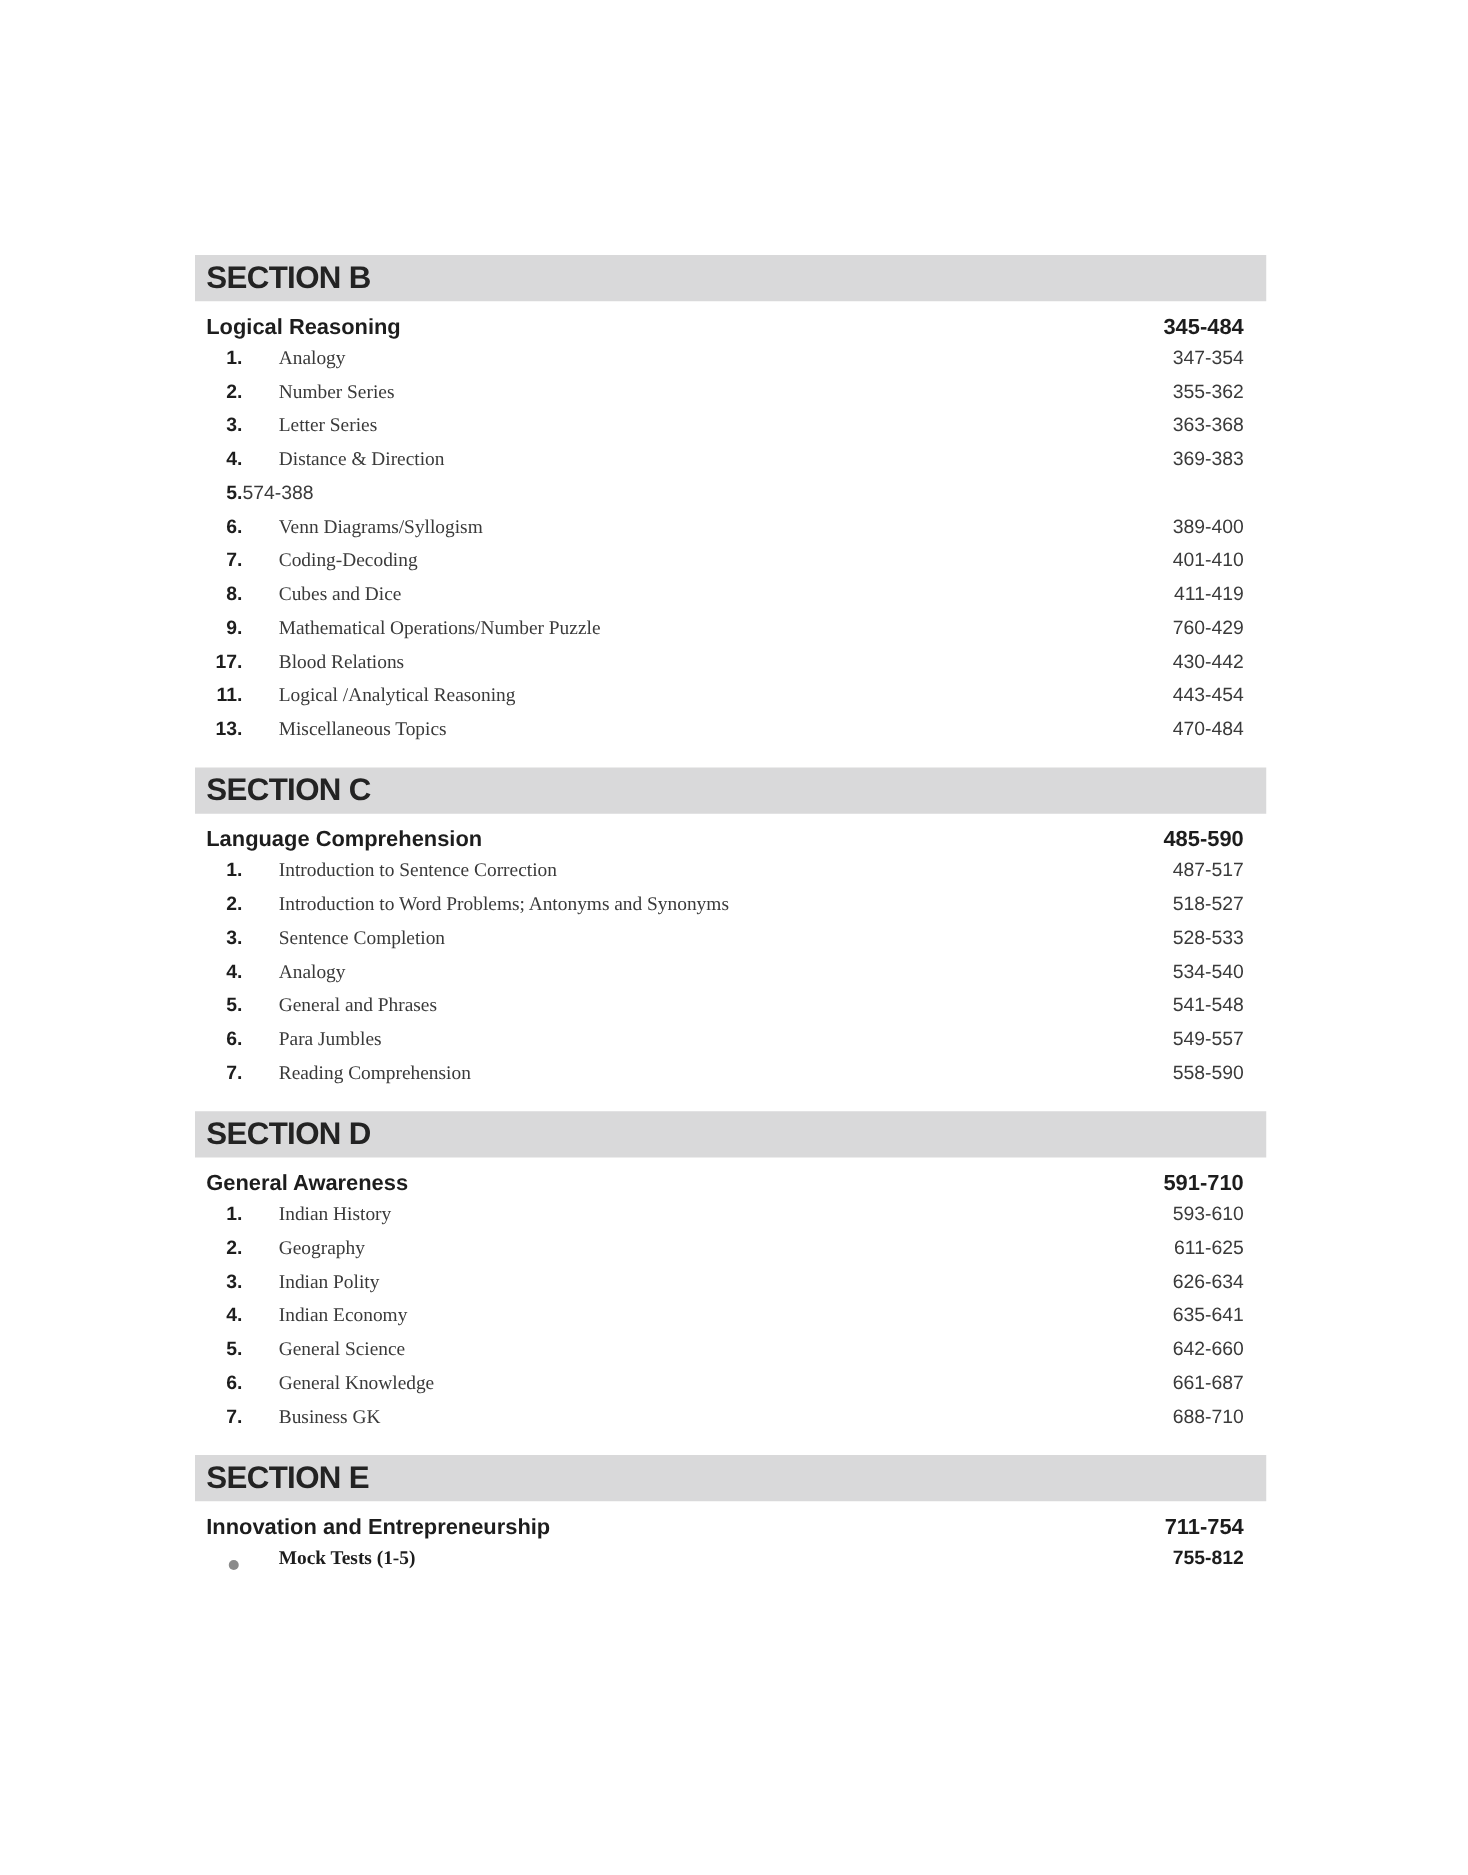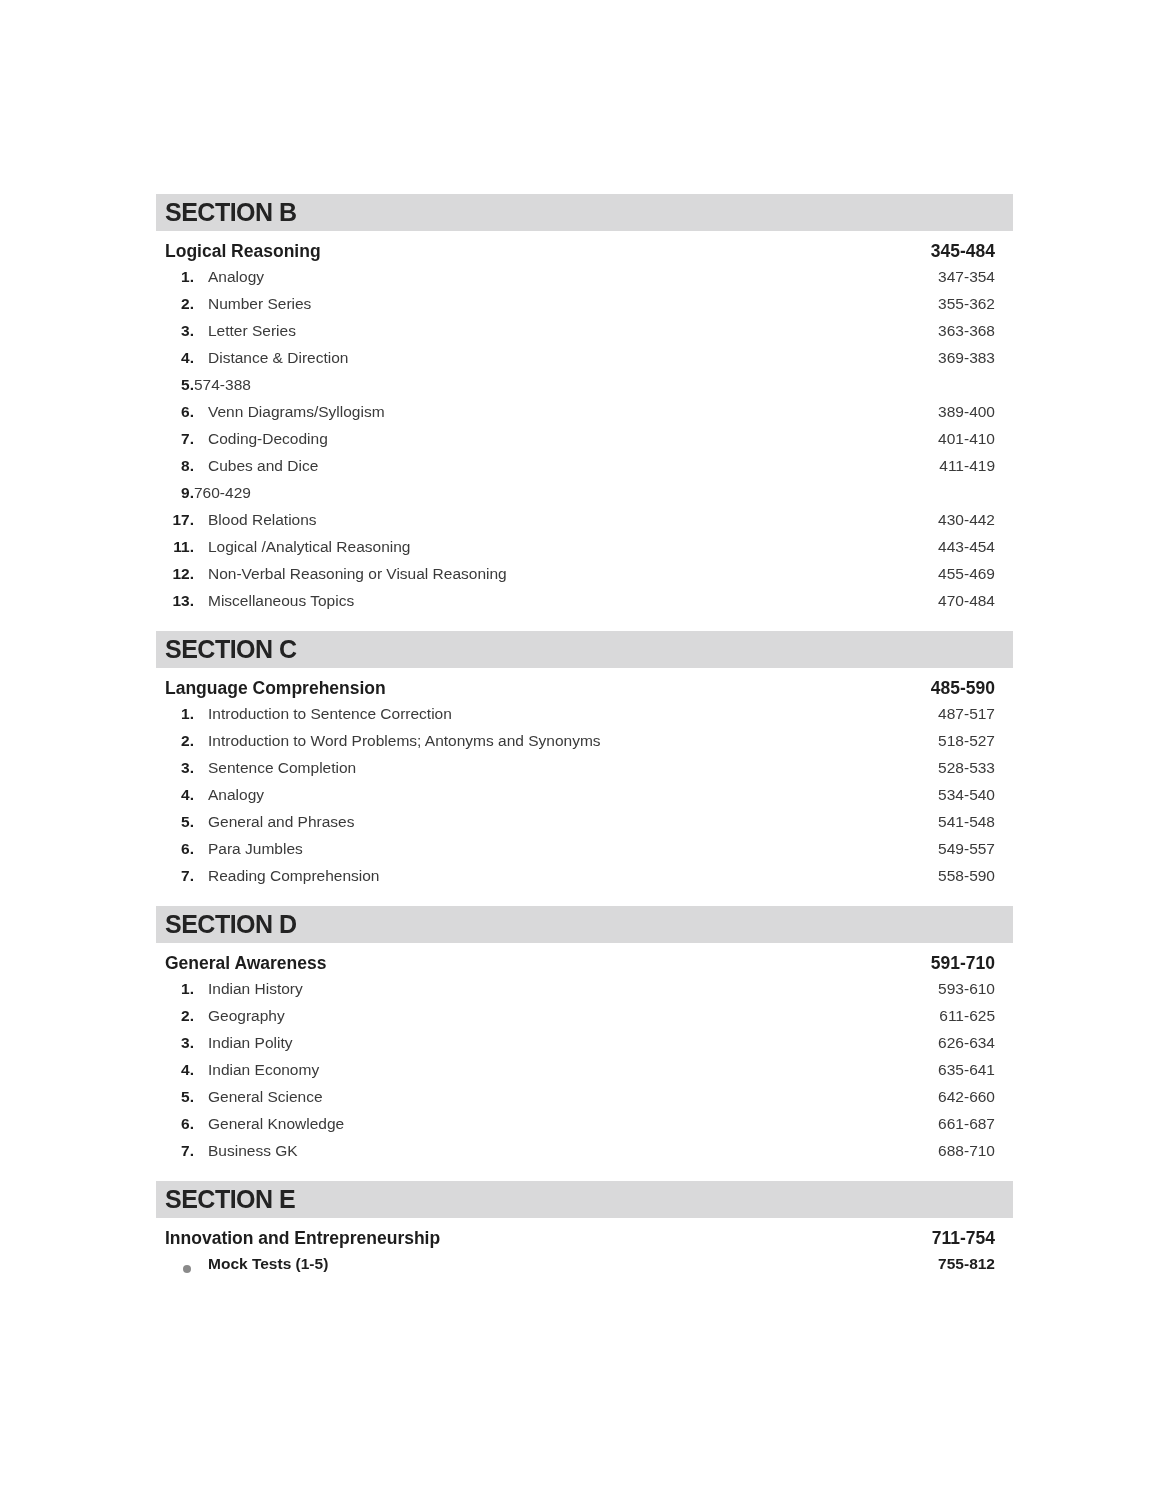--- a/index.html
+++ b/index.html
@@ -13,21 +13,21 @@
   * { margin: 0; padding: 0; box-sizing: border-box; }
   html, body {
     width: 1174px; height: 1500px;
     background: var(--page-bg);
     font-family: "Liberation Sans", sans-serif;
     position: relative;
     overflow: hidden;
   }
   .toc {
     position: absolute;
-    left: 156px; top: 194px;
+    left: 156px; top: 204px;
     width: 857px;
   }
   .toc-section { margin-bottom: 12px; }
   .section-band {
     background: var(--band-bg);
     height: 37px;
     display: flex;
     align-items: center;
     padding-left: 9px;
   }
@@ -54,21 +54,21 @@
     font-size: 15.5px;
     color: var(--body-text);
   }
   .num {
     flex: none;
     width: 38px;
     text-align: right;
     font-weight: bold;
     color: var(--bold-text);
   }
-  .label { flex: 1; margin-left: 14px; }
+  .label { flex: 1; margin-left: 29px; font-family: Liberation Serif, serif; }
   .pages { white-space: nowrap; }
   .bullet-row { font-weight: bold; color: var(--bold-text); }
   .bullet-spacer {
     flex: none;
     width: 38px;
     display: flex;
     justify-content: flex-end;
     align-items: center;
     align-self: center;
   }
@@ -126,36 +126,32 @@
         <span class="label">Coding-Decoding</span>
         <span class="pages">401-410</span>
       </div>
       <div class="item-row">
         <span class="num">8.</span>
         <span class="label">Cubes and Dice</span>
         <span class="pages">411-419</span>
       </div>
       <div class="item-row">
         <span class="num">9.</span>
+        <span class="label">Mathematical Operations/Number Puzzle</span>
         <span class="pages">760-429</span>
       </div>
       <div class="item-row">
         <span class="num">17.</span>
         <span class="label">Blood Relations</span>
         <span class="pages">430-442</span>
       </div>
       <div class="item-row">
         <span class="num">11.</span>
         <span class="label">Logical /Analytical Reasoning</span>
         <span class="pages">443-454</span>
-      </div>
-      <div class="item-row">
-        <span class="num">12.</span>
-        <span class="label">Non-Verbal Reasoning or Visual Reasoning</span>
-        <span class="pages">455-469</span>
       </div>
       <div class="item-row">
         <span class="num">13.</span>
         <span class="label">Miscellaneous Topics</span>
         <span class="pages">470-484</span>
       </div>
     </section>
     <section class="toc-section">
       <div class="section-band">
         <span class="section-heading">SECTION C</span>

